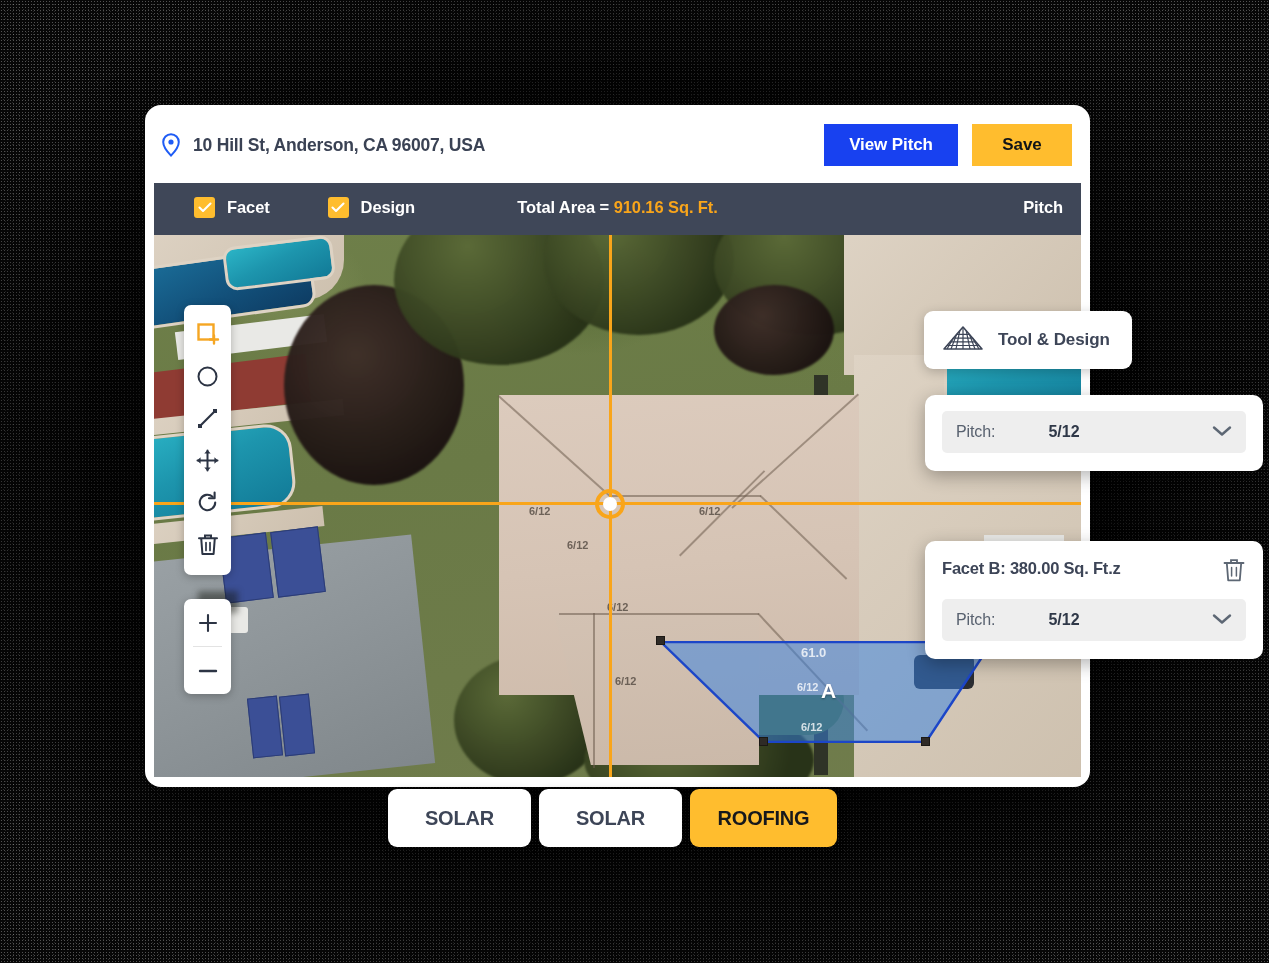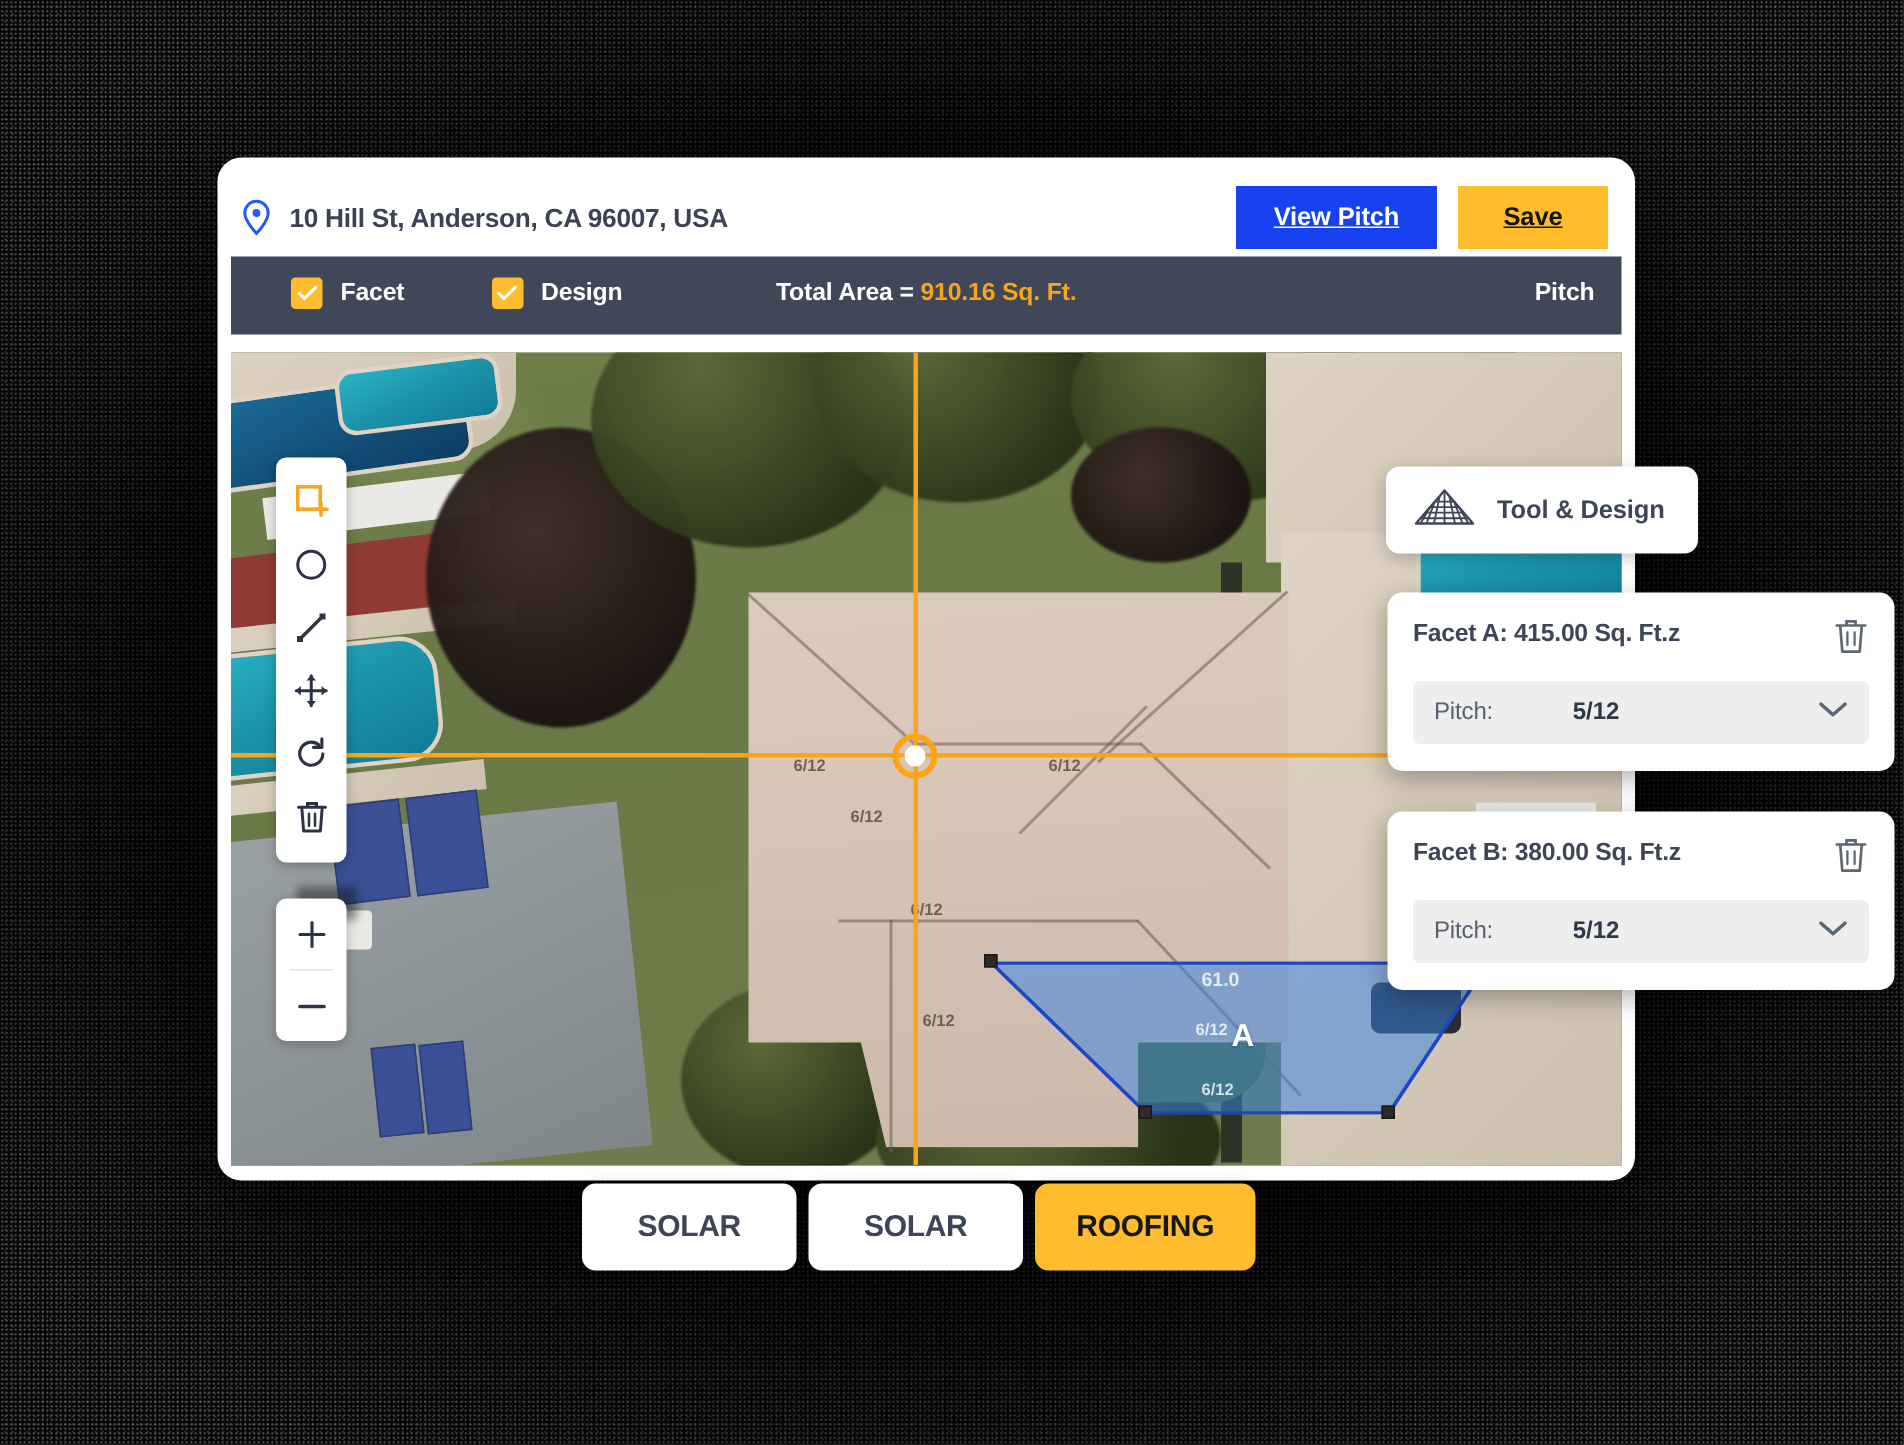--- a/index.html
+++ b/index.html
@@ -52,28 +52,27 @@
   #address {
     font-size: 17.5px; font-weight: 700; color: #3a4254;
     letter-spacing: -0.2px; white-space: nowrap;
   }
   #hdr-spacer { flex: 1 1 auto; }
   .hdr-btn {
     height: 42px; border: none; cursor: pointer;
     font-size: 17px; font-weight: 700;
     font-family: "Liberation Sans", sans-serif;
     letter-spacing: -0.1px;
-    text-decoration: underline;
   }
   #view-pitch-btn { width: 134px; background: #1841f0; color: #fff; margin-right: 14px; }
   #save-btn { width: 100px; background: #ffbd2e; color: #111418; }
 
   
   #strip {
-    position: absolute; left: 9px; top: 66px;
+    position: absolute; left: 9px; top: 78px;
     width: 927px; height: 52px;
     background: #3f4758;
     display: flex; align-items: center;
     padding: 0 18px 4px 40px;
     color: #fff;
   }
   .chk-group { display: flex; align-items: center; margin-right: 58px; }
   .chk-box {
     width: 21px; height: 21px; background: #ffbd2e;
     border-radius: 3px; margin-right: 12px;
@@ -490,30 +489,20 @@
           <path d="M21 2 L21 24 M24.2 5.7 L28 24 M27.4 9.4 L33 24 M30.6 13.1 L37 24 M17.8 5.7 L14 24 M14.6 9.4 L9 24 M11.4 13.1 L5 24" stroke="#3d4557" stroke-width="1.2"></path>
           <path d="M14.6 9.4 L27.4 9.4 M11.4 13.1 L30.6 13.1 M8.2 16.8 L33.8 16.8 M5 20.5 L37 20.5" stroke="#3d4557" stroke-width="1.2"></path>
         </svg>
       </span>
       <span id="tool-design-label">Tool &amp;  Design</span>
     </div>
 
   </div>
 
   <div class="facet-card" id="facet-card-a" style="left:925px;top:395px;">
-    <div class="facet-head">
-      <span class="facet-title">Facet A: 415.00 Sq. Ft.z</span>
-      <span class="trash-btn">
-        <svg width="24" height="26" viewBox="0 0 24 26">
-          <path d="M2.5 6h19 M9 6V3.2h6V6" fill="none" stroke="#5d6774" stroke-width="1.8" stroke-linecap="round"></path>
-          <path d="M4.8 6 L6.2 23.4 h11.6 L19.2 6" fill="none" stroke="#5d6774" stroke-width="1.8" stroke-linejoin="round"></path>
-          <path d="M9.6 10.5v8.5 M14.4 10.5v8.5" stroke="#5d6774" stroke-width="1.5" stroke-linecap="round"></path>
-        </svg>
-      </span>
-    </div>
     <div class="pitch-select">
       <span class="pitch-label">Pitch:</span>
       <span class="pitch-value">5/12</span>
       <span class="chev">
         <svg width="20" height="12" viewBox="0 0 20 12">
             <path d="M2 2.5 L10 9.5 L18 2.5" fill="none" stroke="#5d6774" stroke-width="2.4" stroke-linecap="round" stroke-linejoin="round"></path>
           </svg>
       </span>
     </div>
   </div>

